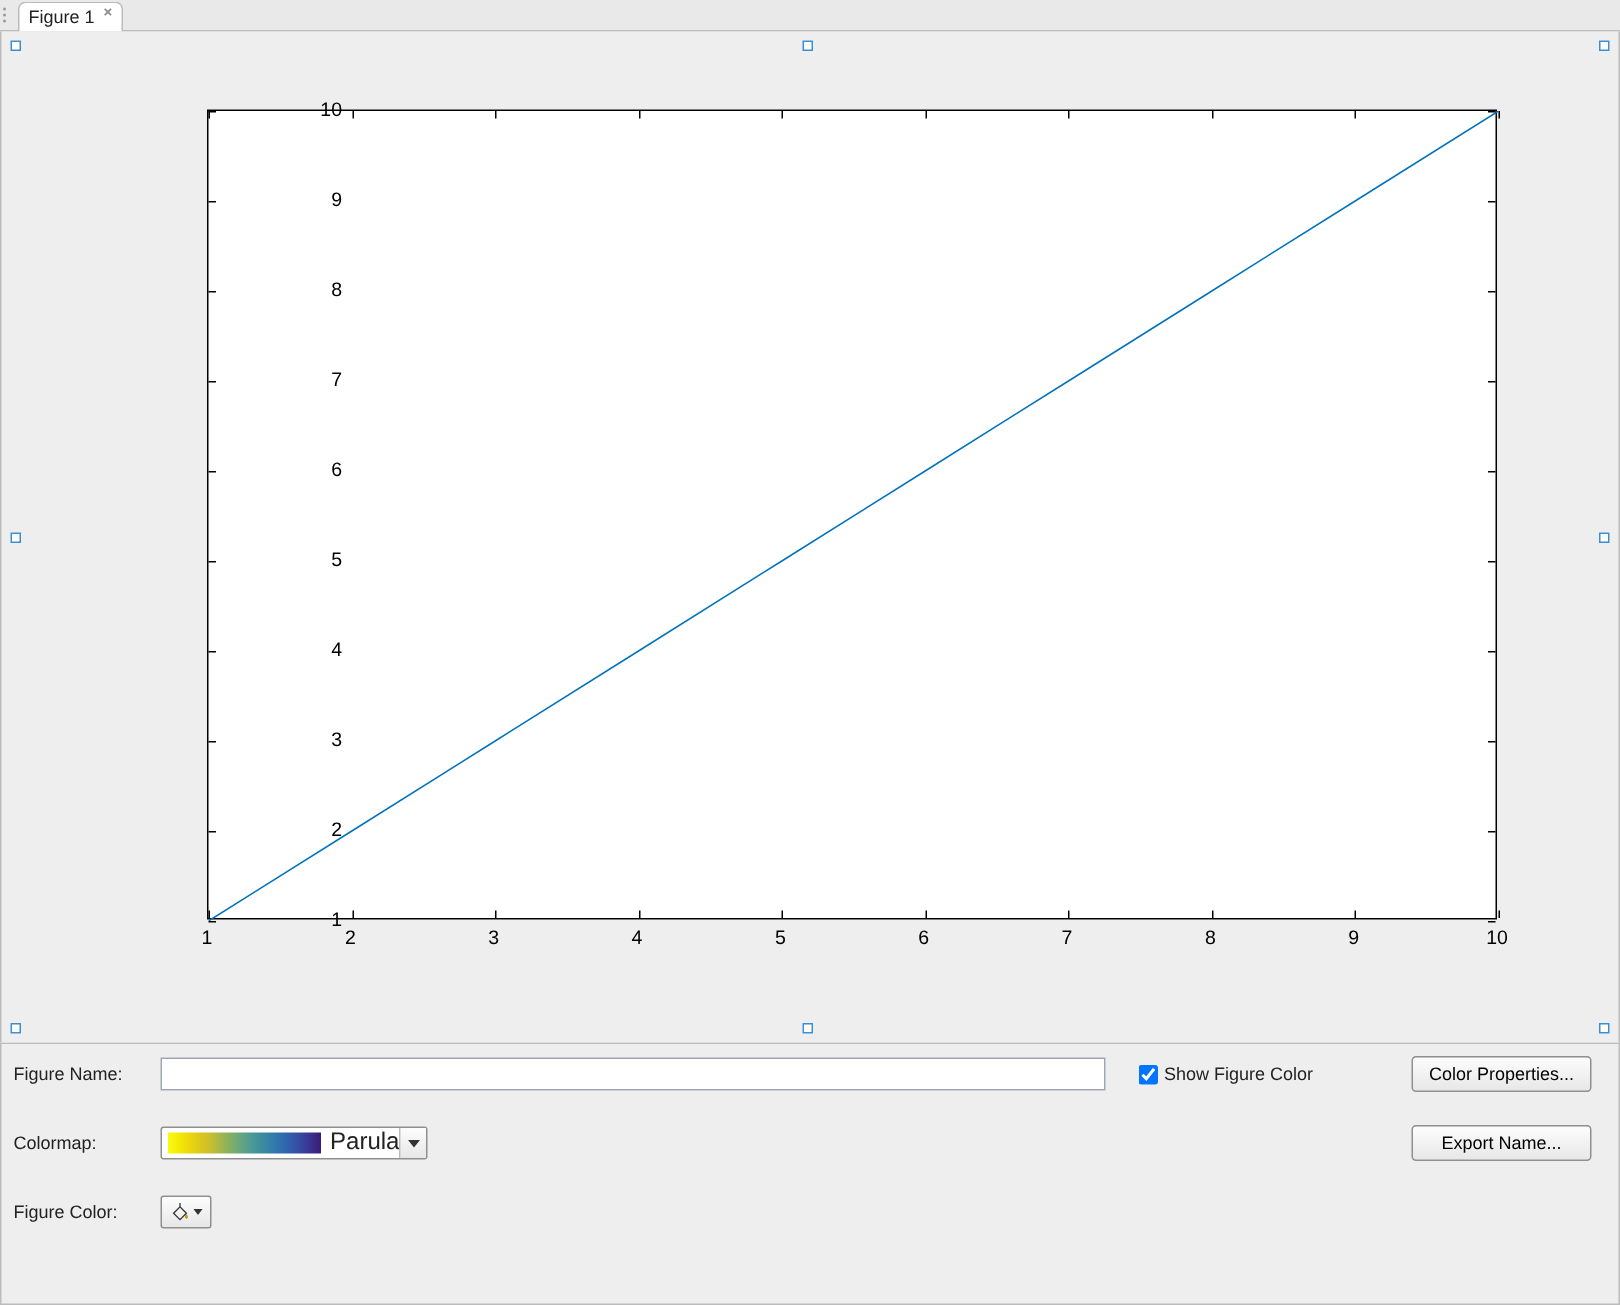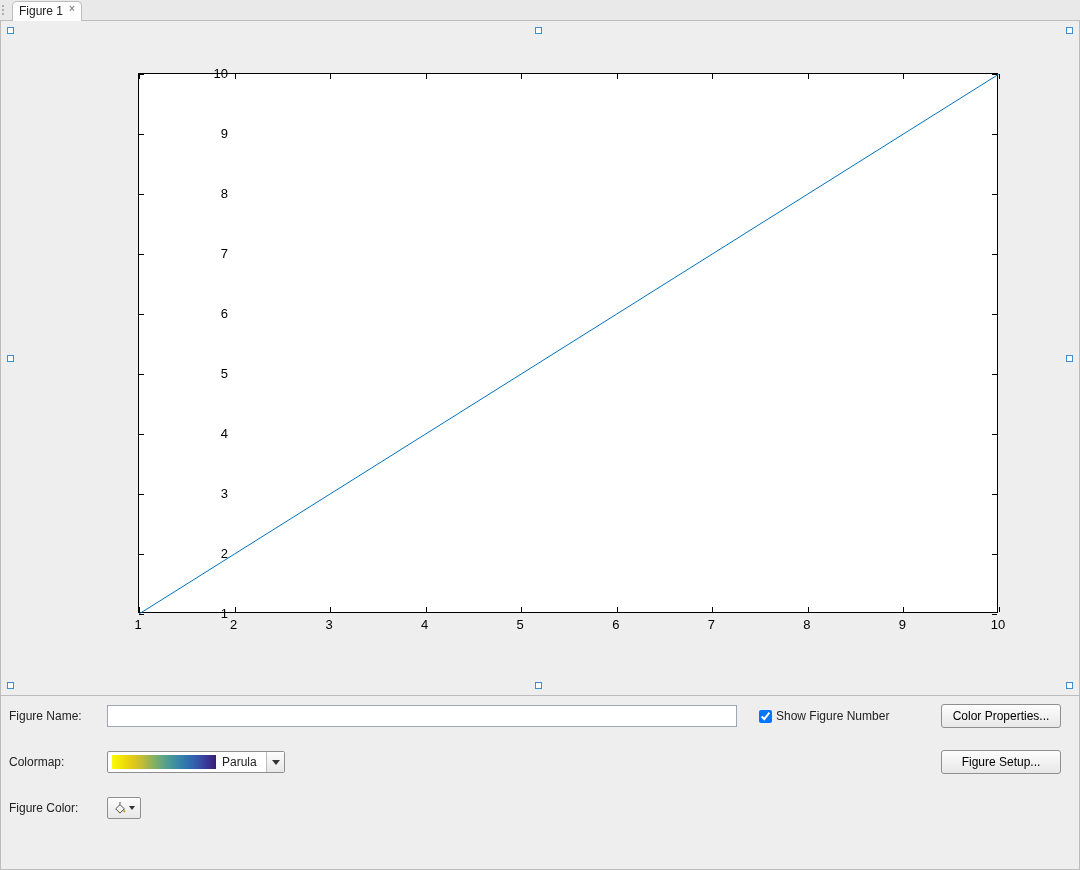--- a/index.html
+++ b/index.html
@@ -33,21 +33,21 @@
   input.text{height:22px;border:1px solid #9da6b2;background:#fff;padding:0 4px;width:100%;}
   .chk-row{display:flex;align-items:center;gap:4px;}
   .chk-row input{width:13px;height:13px;}
   .btn{height:24px;border:1px solid #8f8f8f;border-radius:3px;background:linear-gradient(#fdfdfd,#e7e7e7);font-size:12px;cursor:pointer;padding:0 8px;text-align:center;width:120px;}
   .colormap-combo{display:flex;align-items:center;border:1px solid #8f8f8f;height:22px;background:#fff;width:178px;border-radius:2px;}
   .colormap-swatch{height:14px;width:104px;margin:0 4px;background:linear-gradient(90deg,#fde725 0%,#7ad151 25%,#22a884 45%,#2a788e 62%,#414487 82%,#440154 100%);background:linear-gradient(90deg,#f9fb0e,#d6e21a,#a3d62b,#6fce46,#3fbc73,#22a884,#1f9e89,#277f8e,#2e6e8e,#355f8d,#3d4e8a,#423c84,#46307e,#482173);background:linear-gradient(90deg,#fef01a,#f6e61f,#eadc24,#d1d431,#a7ce4a,#7ac664,#52bd7e,#31b392,#1ea69f,#1997a6,#1d86aa,#2874ab,#3460a8,#3f4aa0,#453294,#481b6d,#451063,#3b0f70);background:linear-gradient(90deg,#fef01a 0%,#f4e421 8%,#e0d924 16%,#c3d13c 24%,#9ec95a 32%,#78c074 40%,#53b58a 48%,#35a89a 56%,#2298a4 64%,#1e86a8 72%,#2672a8 80%,#335ba3 88%,#3f4296 96%,#432a85 100%);}
   .parula{background:linear-gradient(90deg,#fcee1f 0%,#f7e225 6%,#f0d629 12%,#e2cb2e 18%,#cfc33d 24%,#b6bd54 30%,#9ab86c 36%,#7eb282 42%,#63aa95 48%,#4aa1a3 54%,#3797ad 60%,#2b8ab3 66%,#277cb7 72%,#2b6cb8 78%,#3459b4 84%,#3c44a9 90%,#3f2e96 96%,#3e1a7d 100%);}
   .parula{background:linear-gradient(90deg,#f9fb0e 0%,#f4e906 6%,#ecd60d 12%,#dcc71c 18%,#c5bd32 24%,#aab74c 30%,#8db167 36%,#71aa80 42%,#58a194 48%,#4396a3 54%,#358aad 60%,#2e7cb3 66%,#2e6cb5 72%,#335ab2 78%,#3a46a8 84%,#3e3296 90%,#3d1f7d 96%,#371466 100%);}
   
   .parula{background:linear-gradient(90deg,#f9fb0e,#f4e906,#ecd60d,#dcc71c,#c5bd32,#9cb54f,#79ad6d,#5ba286,#459599,#3786a6,#3075ad,#3161ad,#374aa3,#3b3292,#381c73);}
-  .combo-text{flex:1;font-size:12px;padding-left:2px;}
+  .combo-text{flex:1;font-size:16px;padding-left:2px;}
   .combo-arrow{width:18px;height:100%;border-left:1px solid #bdbdbd;background:linear-gradient(#fdfdfd,#e7e7e7);display:flex;align-items:center;justify-content:center;}
   .tri-down{width:0;height:0;border-left:4px solid transparent;border-right:4px solid transparent;border-top:5px solid #333;}
   .color-btn{display:flex;align-items:center;border:1px solid #8f8f8f;height:22px;width:34px;background:linear-gradient(#fdfdfd,#e7e7e7);border-radius:2px;justify-content:center;gap:2px;cursor:pointer;}
   .bucket{width:14px;height:12px;position:relative;}
   .mini-tri{width:0;height:0;border-left:3px solid transparent;border-right:3px solid transparent;border-top:4px solid #333;}
   .collapse-btn{width:14px;height:14px;border:1px solid #9a9a9a;border-radius:7px;display:flex;align-items:center;justify-content:center;cursor:pointer;background:#f3f3f3;}
   .collapse-btn .tri{width:0;height:0;border-left:3px solid transparent;border-right:3px solid transparent;border-top:4px solid #555;}
 </style>
 </head>
 <body>
@@ -144,36 +144,36 @@
       <div class="tick-label y" style="top: 24px;">10</div>
     </div>
 </div>
 
 <div class="prop-editor">
   <div class="prop-body">
     <span class="lbl" style="grid-column:1;grid-row:1">Figure Name:</span>
     <input class="text" style="grid-area: 1 / 2;" value="">
     <label class="chk-row" style="grid-column:3;grid-row:1">
       <input type="checkbox" id="show-num" checked="" style="">
-      <span>Show Figure Number</span>
+      <span>Show Figure Color</span>
     </label>
     <button class="btn" style="grid-column:4;grid-row:1">Color Properties...</button>
 
     <span class="lbl" style="grid-column:1;grid-row:2">Colormap:</span>
     <div style="grid-column:2;grid-row:2">
       <div class="colormap-combo">
         <div class="colormap-swatch parula"></div>
         <span class="combo-text">Parula</span>
         <span class="combo-arrow">
             <span class="tri-down"></span>
           </span>
       </div>
     </div>
     <div style="grid-column:3;grid-row:2"></div>
-    <button class="btn" style="grid-column:4;grid-row:2">Figure Setup...</button>
+    <button class="btn" style="grid-column:4;grid-row:2">Export Name...</button>
 
     <span class="lbl" style="grid-column:1;grid-row:3">Figure Color:</span>
     <div style="grid-column:2;grid-row:3">
       <div class="color-btn">
         <svg class="bucket" viewBox="0 0 16 14">
           <path d="M3 8 L8 3 L13 8 L8 13 Z" fill="none" stroke="#333" stroke-width="1"></path>
           <path d="M8 3 L8 0" stroke="#333" stroke-width="1"></path>
           <path d="M13 9 C14 10 14 12 13 12 C12 12 12 10 13 9 Z" fill="#e0b000" stroke="#aa8000" stroke-width="0.6"></path>
         </svg>
         <span class="mini-tri"></span>

